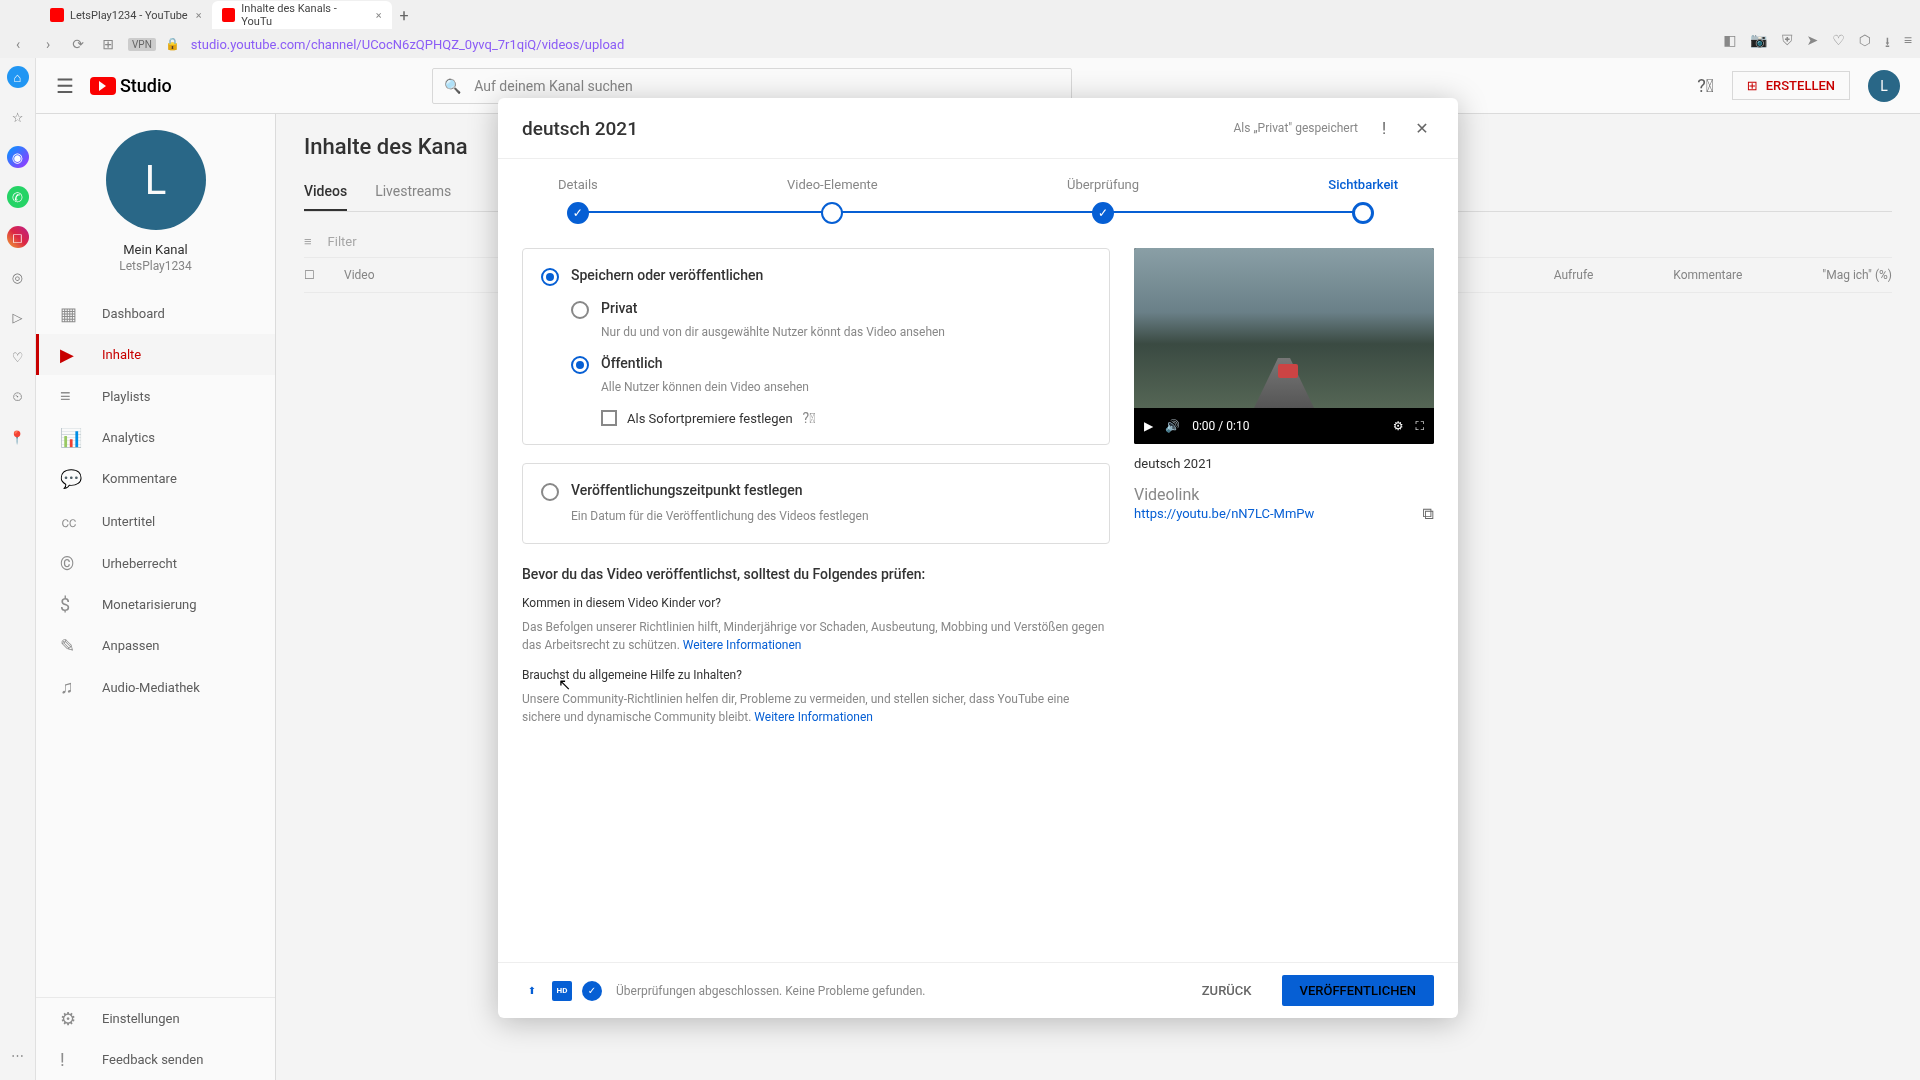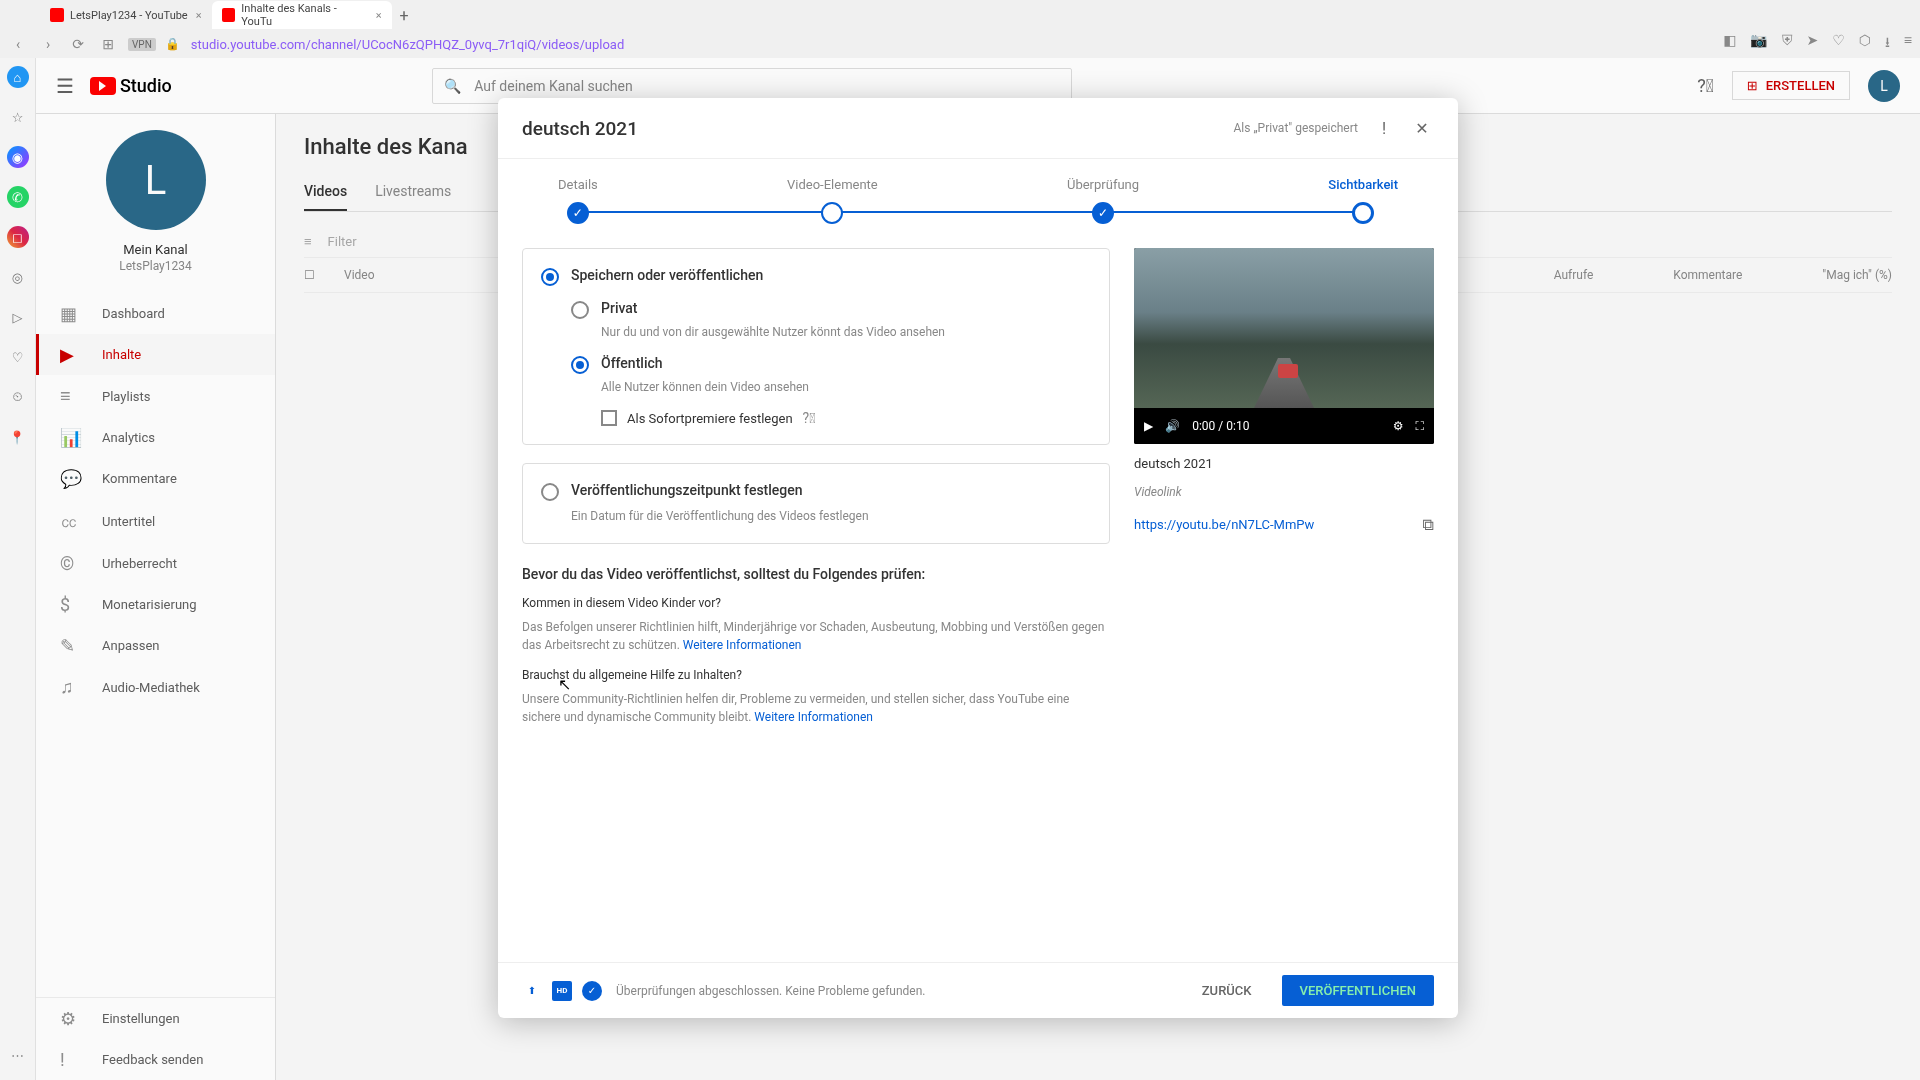--- a/index.html
+++ b/index.html
@@ -111,36 +111,36 @@
 
 
 .video-preview { background: #000; border-radius: 2px; overflow: hidden; margin-bottom: 12px; }
 .video-img { width: 100%; height: 160px; background: linear-gradient(180deg, #8a9fa6 0%, #6a8088 40%, #3a4a42 60%, #556655 100%); position: relative; }
 .video-road { position: absolute; bottom: 0; left: 0; right: 0; height: 50px; background: linear-gradient(to top, #555, #777); clip-path: polygon(40% 100%, 60% 100%, 52% 0, 48% 0); }
 .video-car { position: absolute; bottom: 30px; left: 48%; width: 20px; height: 14px; background: #c44; border-radius: 2px; }
 .video-controls { height: 36px; background: #000; display: flex; align-items: center; padding: 0 10px; gap: 12px; color: #fff; font-size: 12px; }
 .vc-icon { cursor: pointer; }
 .vc-right { margin-left: auto; display: flex; gap: 12px; }
 .preview-title { font-size: 13px; color: #333; margin-bottom: 14px; }
-.link-label { font-size: 12px; color: #888; margin-bottom: 16px; font-style: italic; }
+.link-label { font-size: 16px; color: #888; margin-bottom: 0; }
 .link-row { display: flex; align-items: center; justify-content: space-between; }
 .link-url { font-size: 13px; color: #065fd4; }
 .copy-btn { color: #666; font-size: 16px; cursor: pointer; }
 
 
 .modal-footer { display: flex; align-items: center; padding: 12px 24px; border-top: 1px solid #eee; }
 .footer-icons { display: flex; gap: 10px; align-items: center; }
 .footer-badge { width: 20px; height: 20px; border-radius: 2px; display: flex; align-items: center; justify-content: center; font-size: 10px; }
 .footer-badge.up { color: #065fd4; }
 .footer-badge.hd { background: #065fd4; color: #fff; font-size: 8px; font-weight: bold; }
 .footer-badge.chk { background: #065fd4; color: #fff; border-radius: 50%; }
 .footer-text { font-size: 12px; color: #888; margin-left: 14px; }
 .footer-right { margin-left: auto; display: flex; gap: 12px; }
 .btn-text { padding: 8px 18px; font-size: 13px; font-weight: 500; color: #666; cursor: pointer; }
-.btn-primary { padding: 8px 18px; font-size: 13px; font-weight: 500; background: #065fd4; color: #86efac; cursor: pointer; border-radius: 2px; }
+.btn-primary { padding: 8px 18px; font-size: 13px; font-weight: 500; background: #065fd4; color: #000000; cursor: pointer; border-radius: 2px; }
 
 
 .cursor { position: absolute; left: 558px; top: 675px; font-size: 16px; color: #000; pointer-events: none; z-index: 100; }
 </style>
 </head>
 <body>
 
 <div class="browser-chrome">
   <div class="tab-bar">
     <div class="browser-tab">

